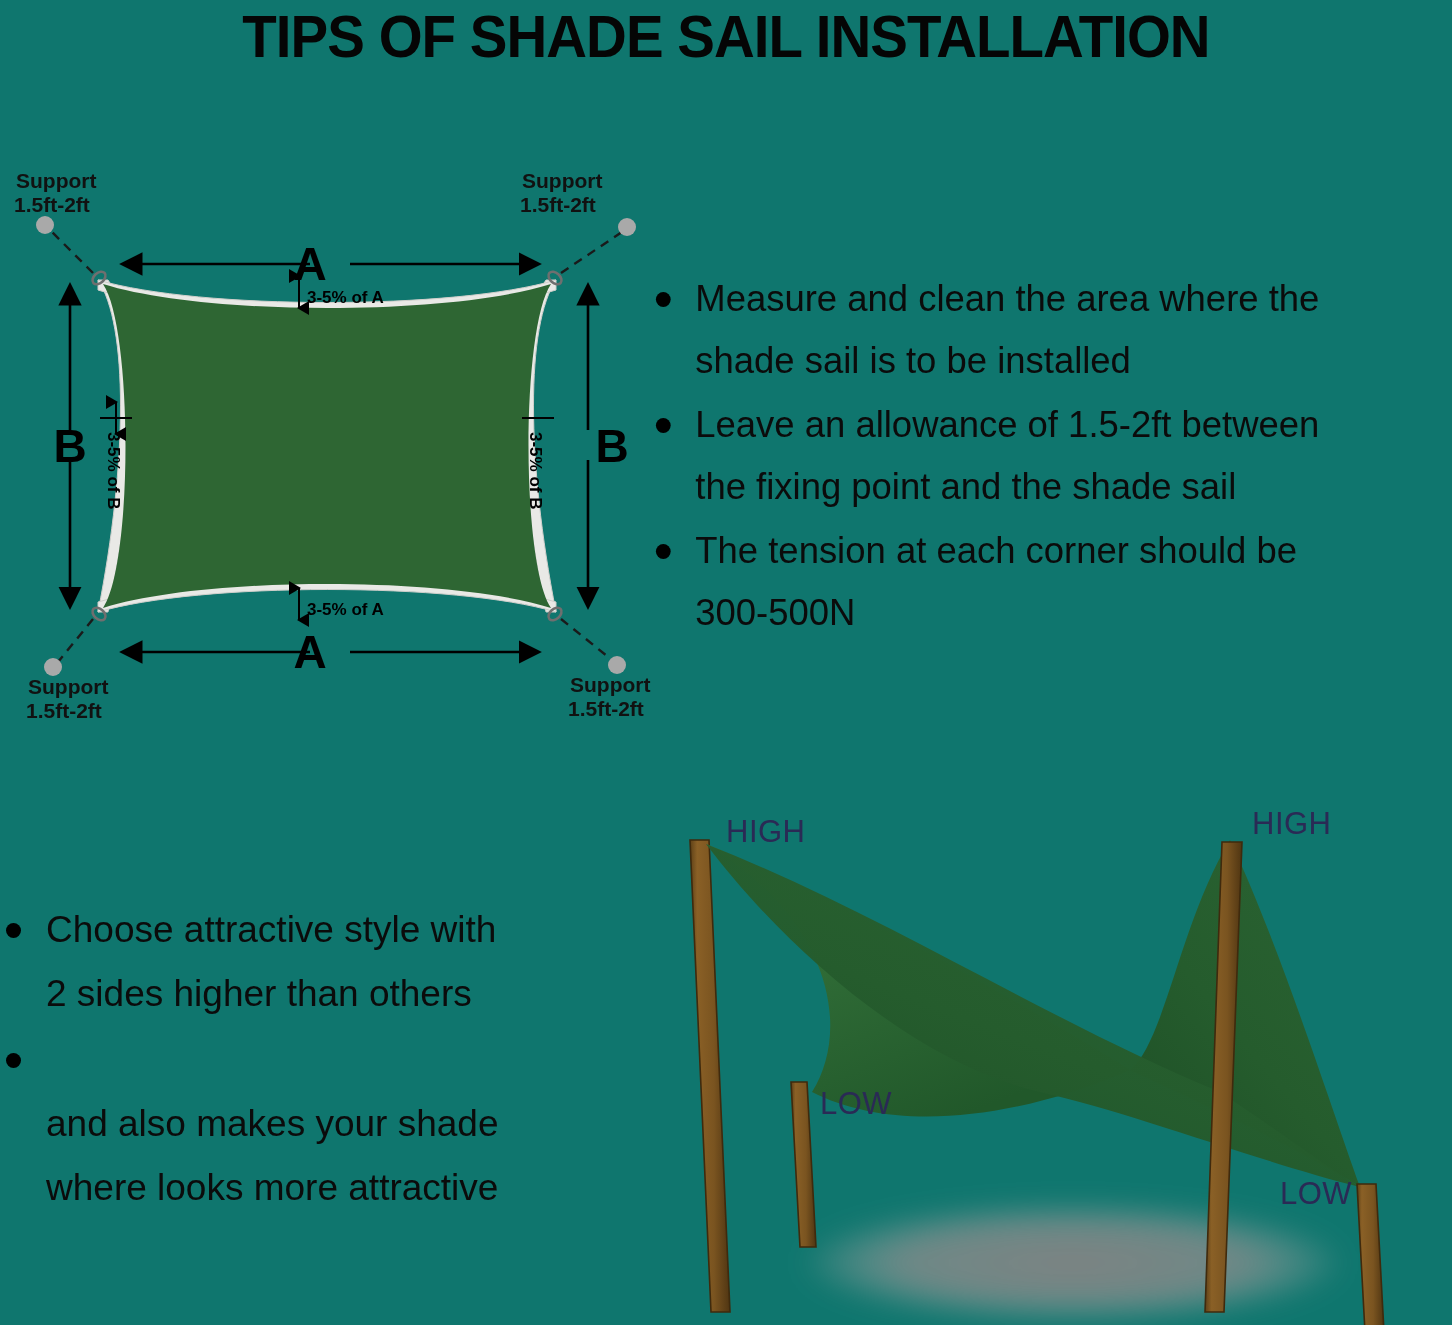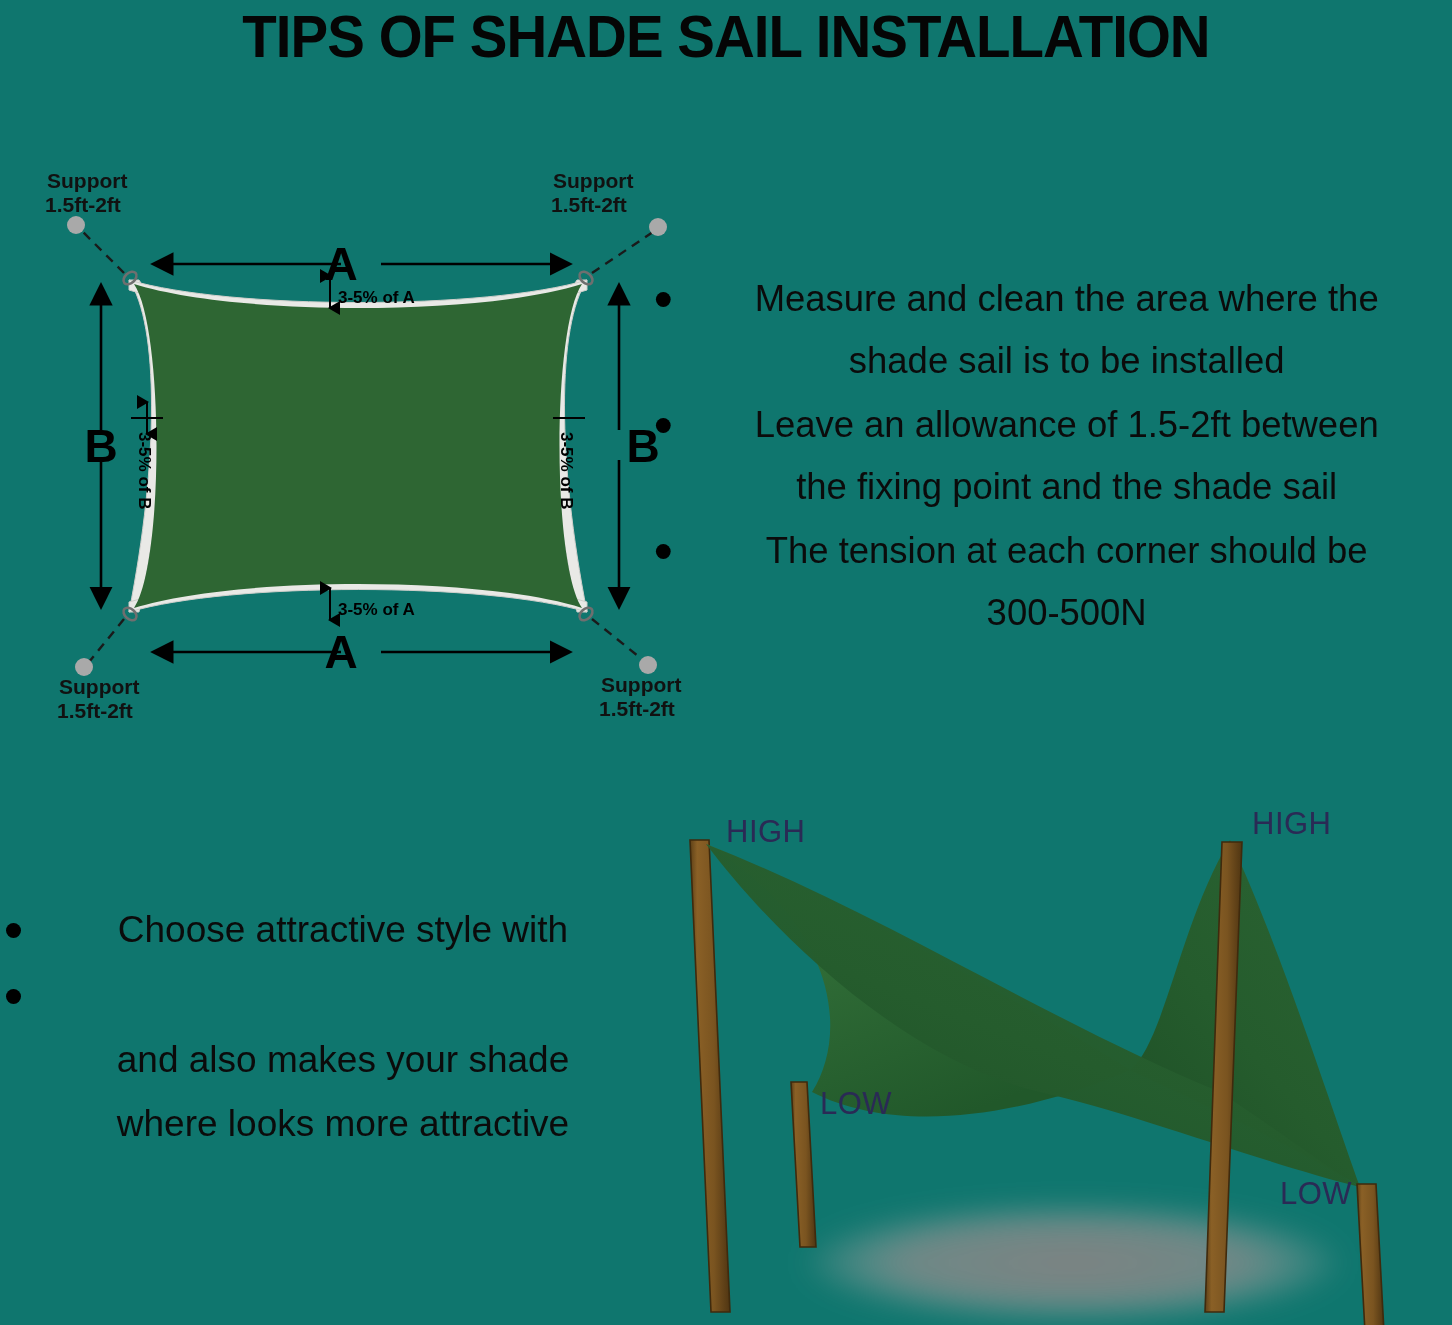--- a/index.html
+++ b/index.html
@@ -35,31 +35,29 @@
     white-space: nowrap;
   }
 
   
   #rect-diagram {
     position: absolute;
     left: 0;
     top: 160;
     width: 660px;
     height: 580px;
-    padding-left: 31px;
   }
   #rect-diagram svg { display: block; }
 
   
   .bullet-list {
     position: absolute;
     list-style: none;
     margin: 0;
     padding: 0;
-    text-align: center;
   }
   .bullet-list li {
     position: relative;
     padding-left: 46px;
     color: #0b0b0b;
     font-family: "Liberation Sans", "DejaVu Sans", sans-serif;
   }
   .bullet-list li .dot {
     position: absolute;
     left: 6px;
@@ -273,20 +271,21 @@
       <span class="dot"></span>
       <span>The tension at each corner should be</span><br>
       <span>300-500N</span>
     </li>
   </ul>
 
   <ul class="bullet-list" id="tips-bottom">
     <li>
       <span class="dot"></span>
       <span>Choose attractive style with</span><br>
+      <span>2 sides higher than others</span>
     </li>
     <li>
       <span class="dot"></span>
       <br>
       <span>and also makes your shade</span><br>
       <span>where looks more attractive</span>
     </li>
   </ul>
 
   <div id="hyper-diagram">

